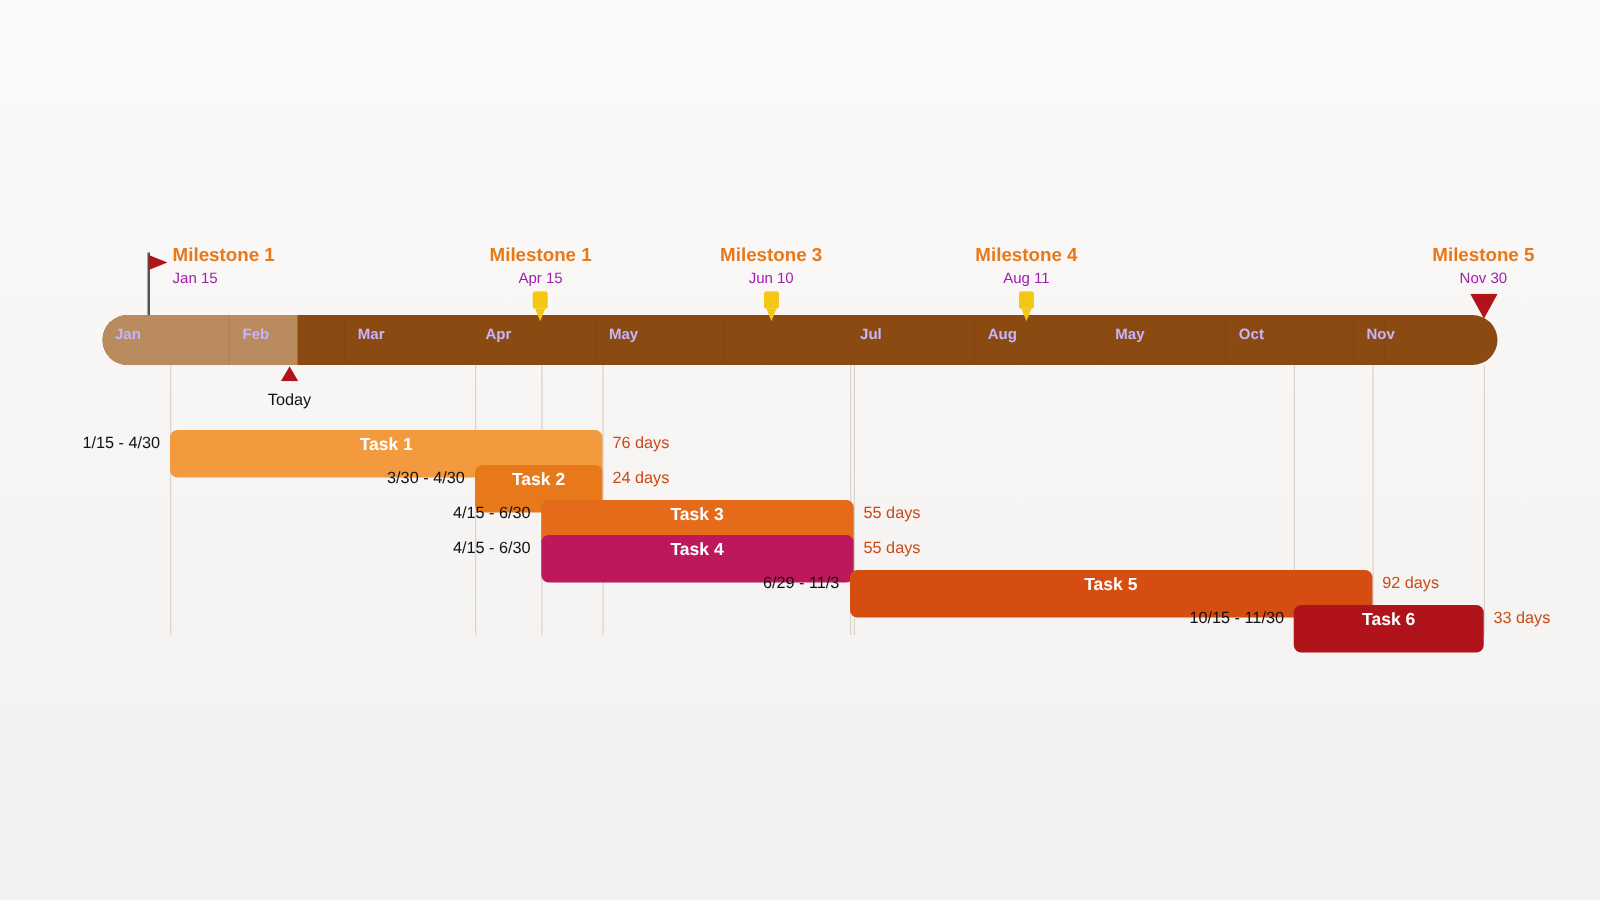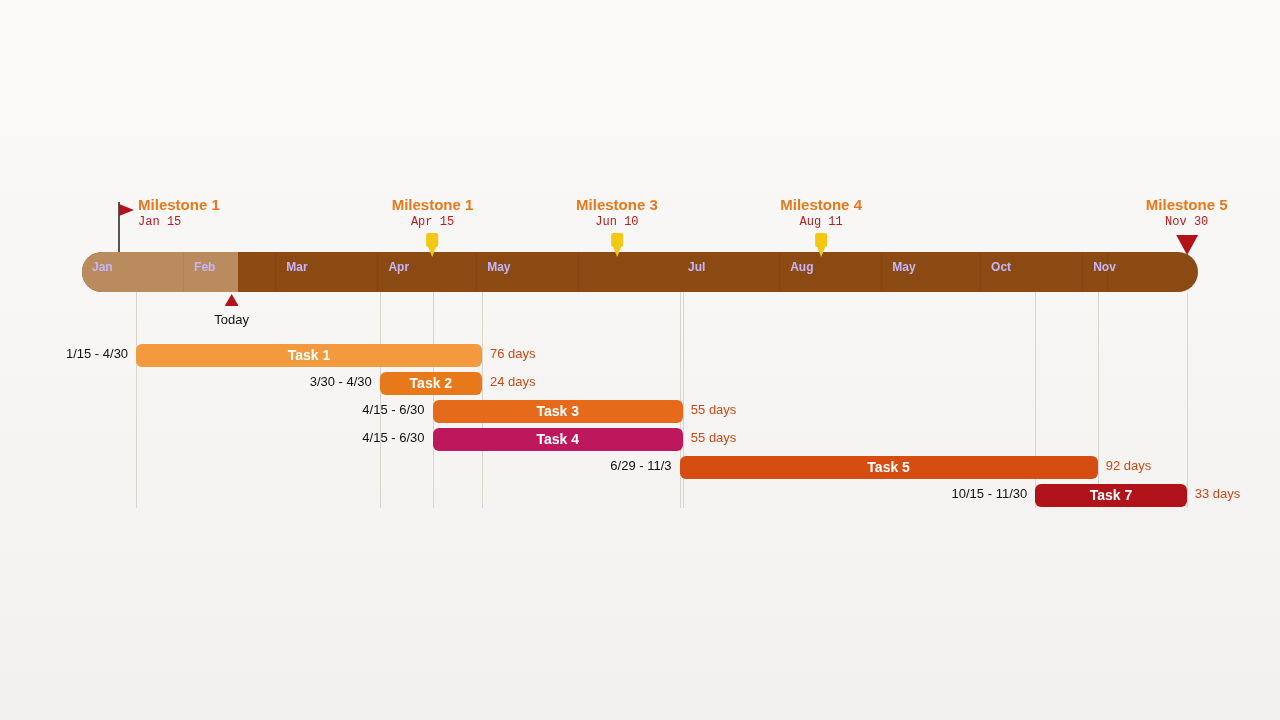--- a/index.html
+++ b/index.html
@@ -46,25 +46,24 @@
     text-align: center;
     transform: translateX(-50%);
   }
   .milestone .title {
     color: #e8791a;
     font-weight: 700;
     font-size: 15px;
     white-space: nowrap;
   }
   .milestone .date {
-    color: #b91c1c;
+    color: #a21caf;
     font-size: 12px;
     margin-top: 2px;
     white-space: nowrap;
-    font-family: Liberation Mono, monospace;
   }
   .marker-yellow {
     display: inline-block;
     width: 20px; height: 20px;
     position: relative;
     margin-top: 4px;
   }
   .flag {
     position: absolute;
   }
@@ -80,21 +79,21 @@
   .today-tri {
     display:inline-block;
   }
   .today-label {
     font-size: 13px;
     color: #111;
     margin-top: 2px;
   }
   .task-bar {
     position: absolute;
-    height: 23px;
+    height: 38px;
     border-radius: 6px;
     color: #fff;
     font-weight: 700;
     font-size: 14px;
     text-align: center;
     line-height: 22px;
   }
   .task-range {
     position: absolute;
     font-size: 13px;
@@ -221,18 +220,18 @@
       <div class="task-duration" style="left: 489.916px; top: 372px; color: rgb(201, 74, 24);">24 days</div>
       <div class="task-bar" style="left: 432.515px; top: 400px; width: 250.299px; background: rgb(229, 106, 26);">Task 3</div>
       <div class="task-range" style="left: 332.515px; width: 92px; top: 400px;">4/15 - 6/30</div>
       <div class="task-duration" style="left: 690.814px; top: 400px; color: rgb(201, 74, 24);">55 days</div>
       <div class="task-bar" style="left: 432.515px; top: 428px; width: 250.299px; background: #be185d;">Task 4</div>
       <div class="task-range" style="left: 332.515px; width: 92px; top: 428px;">4/15 - 6/30</div>
       <div class="task-duration" style="left: 690.814px; top: 428px; color: rgb(201, 74, 24);">55 days</div>
       <div class="task-bar" style="left: 679.521px; top: 456px; width: 418.263px; background: rgb(214, 77, 18);">Task 5</div>
       <div class="task-range" style="left: 579.521px; width: 92px; top: 456px;">6/29 - 11/3</div>
       <div class="task-duration" style="left: 1105.78px; top: 456px; color: rgb(201, 74, 24);">92 days</div>
-      <div class="task-bar" style="left: 1035.21px; top: 484px; width: 151.497px; background: rgb(176, 20, 26);">Task 7</div>
+      <div class="task-bar" style="left: 1035.21px; top: 484px; width: 151.497px; background: rgb(176, 20, 26);">Task 6</div>
       <div class="task-range" style="left: 935.21px; width: 92px; top: 484px;">10/15 - 11/30</div>
       <div class="task-duration" style="left: 1194.71px; top: 484px; color: rgb(201, 74, 24);">33 days</div>
     </div>
 
 </div>
 
 </body></html>

